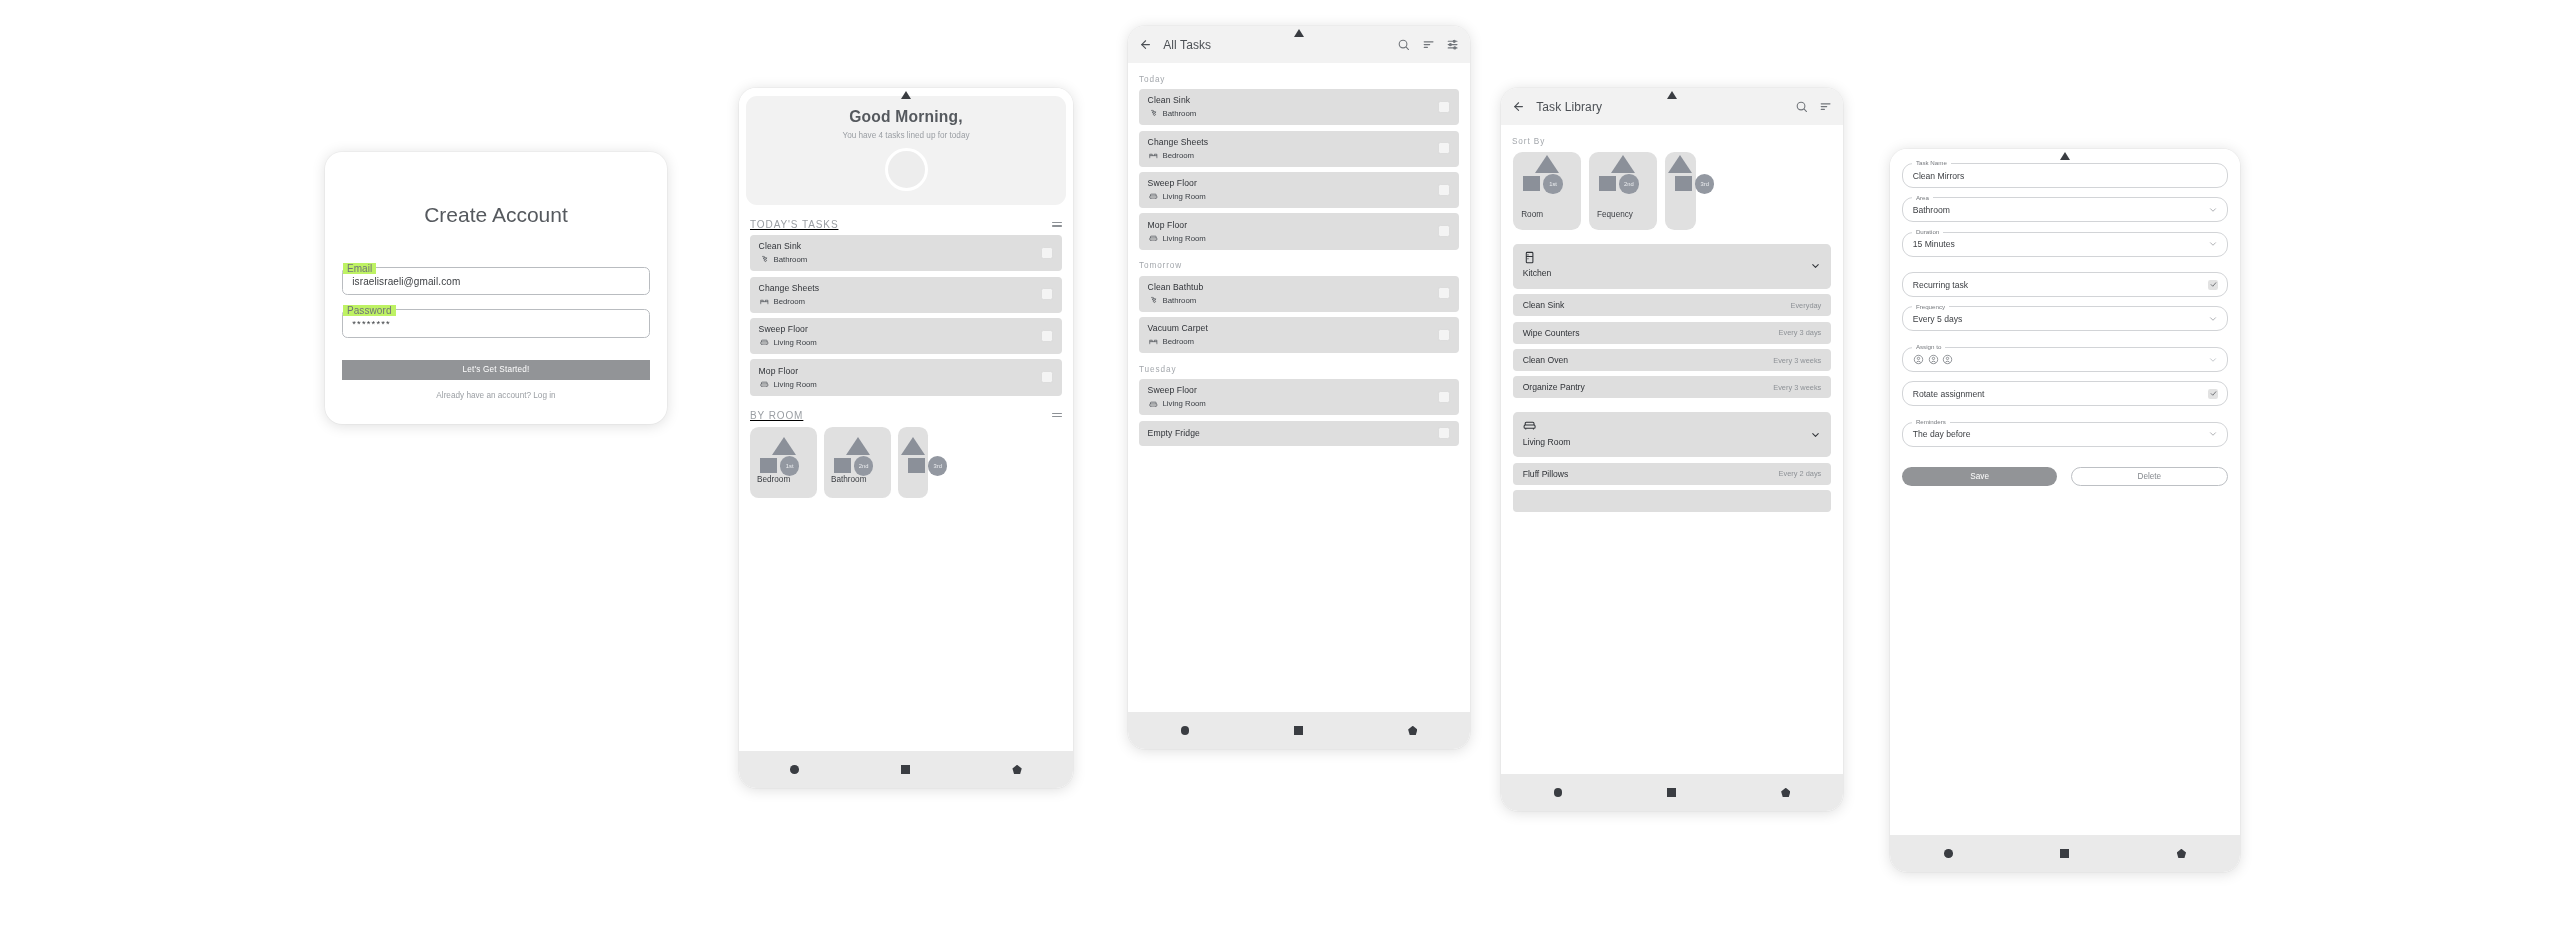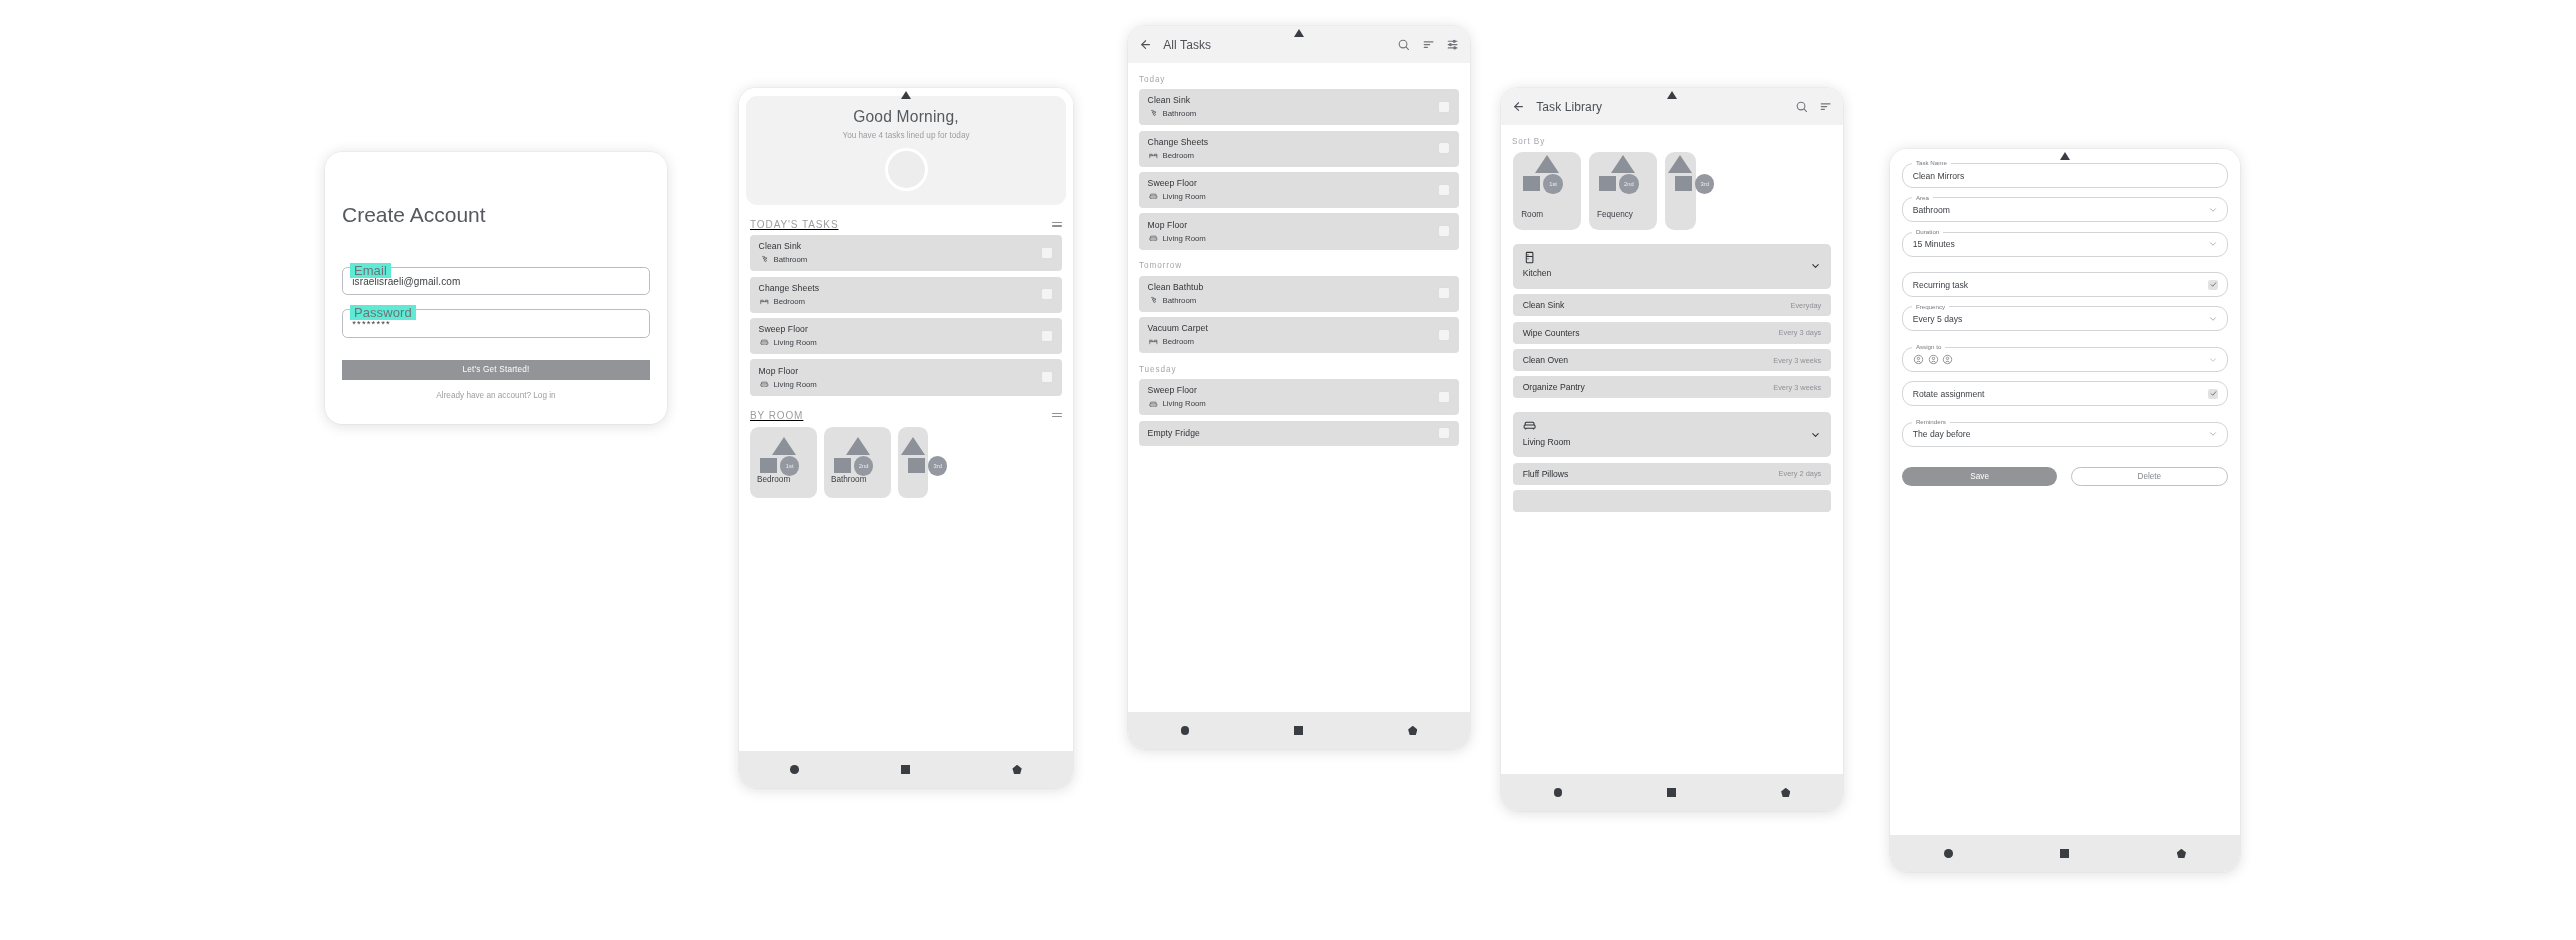--- a/index.html
+++ b/index.html
@@ -26,44 +26,44 @@
   #f1{left:325px;  top:152px;  width:342px; height:272px;}
   #f1{height:272px;}
   #f2{left:739px;  top:88px;  width:334px; height:700px;}
   #f3{left:1128px; top:26px;   width:342px; height:723px;}
   #f4{left:1501px; top:88px;  width:342px; height:723px;}
   #f5{left:1890px; top:149px;  width:350px; height:723px;}
   .sec-label{font-size:10px;color:#9a9ea3;letter-spacing:0.9px;text-transform:uppercase;}
 
   
   .s1{padding:0 17px;position:relative;height:100%;}
-  .s1-title{text-align:left;margin-top:51px;font-size:21px;color:#55595e;}
+  .s1-title{text-align:center;margin-top:51px;font-size:21px;color:#55595e;}
   .field{
     position:relative;margin-top:14px;border:0.8px solid #b9bcc0;border-radius:5.4px;
     height:26.4px;display:flex;align-items:center;padding:0 9.3px;background:#fff;
   }
   .field .legend{
-    position:absolute;top:-5.4px;left:7px;background:#5eead4;padding:0 3.9px;
-    font-size:13px;color:#6f7378;letter-spacing:0.1px;
+    position:absolute;top:-5.4px;left:0;background:#bef264;padding:0 3.9px;
+    font-size:10px;color:#6f7378;letter-spacing:0.1px;
   }
   .field .val{font-size:10px;color:#3c3f43;letter-spacing:0.1px;}
   .field .val.pw{letter-spacing:1.2px;font-size:9.3px;color:#3c3f43;}
   .btn-primary{
     margin-top:22px;height:20px;border-radius:0;background:#929497;
     color:#fff;font-size:8.2px;display:flex;align-items:center;justify-content:center;
     letter-spacing:0.2px;
   }
   .sub-link{margin-top:11.7px;text-align:center;font-size:8.2px;color:#9a9ea3;}
 
   
   .hero{
     margin:7.8px 7px 0 7px;background:#f2f2f2;border-radius:11px;
     padding:12.4px 0 14px;text-align:center;
   }
-  .hero h1{margin:0;font-size:15.6px;font-weight:400;color:#55595e;letter-spacing:0.2px;}
+  .hero h1{margin:0;font-size:15.6px;font-weight:700;color:#55595e;letter-spacing:0.2px;}
   .hero p{margin:4.7px 0 0;font-size:8.2px;color:#9a9ea3;}
   .ring{
     width:43px;height:43px;margin:7.8px auto 0;border-radius:50%;
     border:3.9px solid #fff;background:#ededed;box-sizing:border-box;
   }
 
   
   .sec-head{display:flex;align-items:center;justify-content:space-between;padding:0 11px;margin-top:14px;text-decoration:underline;}
   .eq-icon{display:flex;flex-direction:column;gap:2.3px;}
   .eq-icon i{display:block;width:10px;height:1.2px;background:#8d9196;border-radius:0.8px;}

